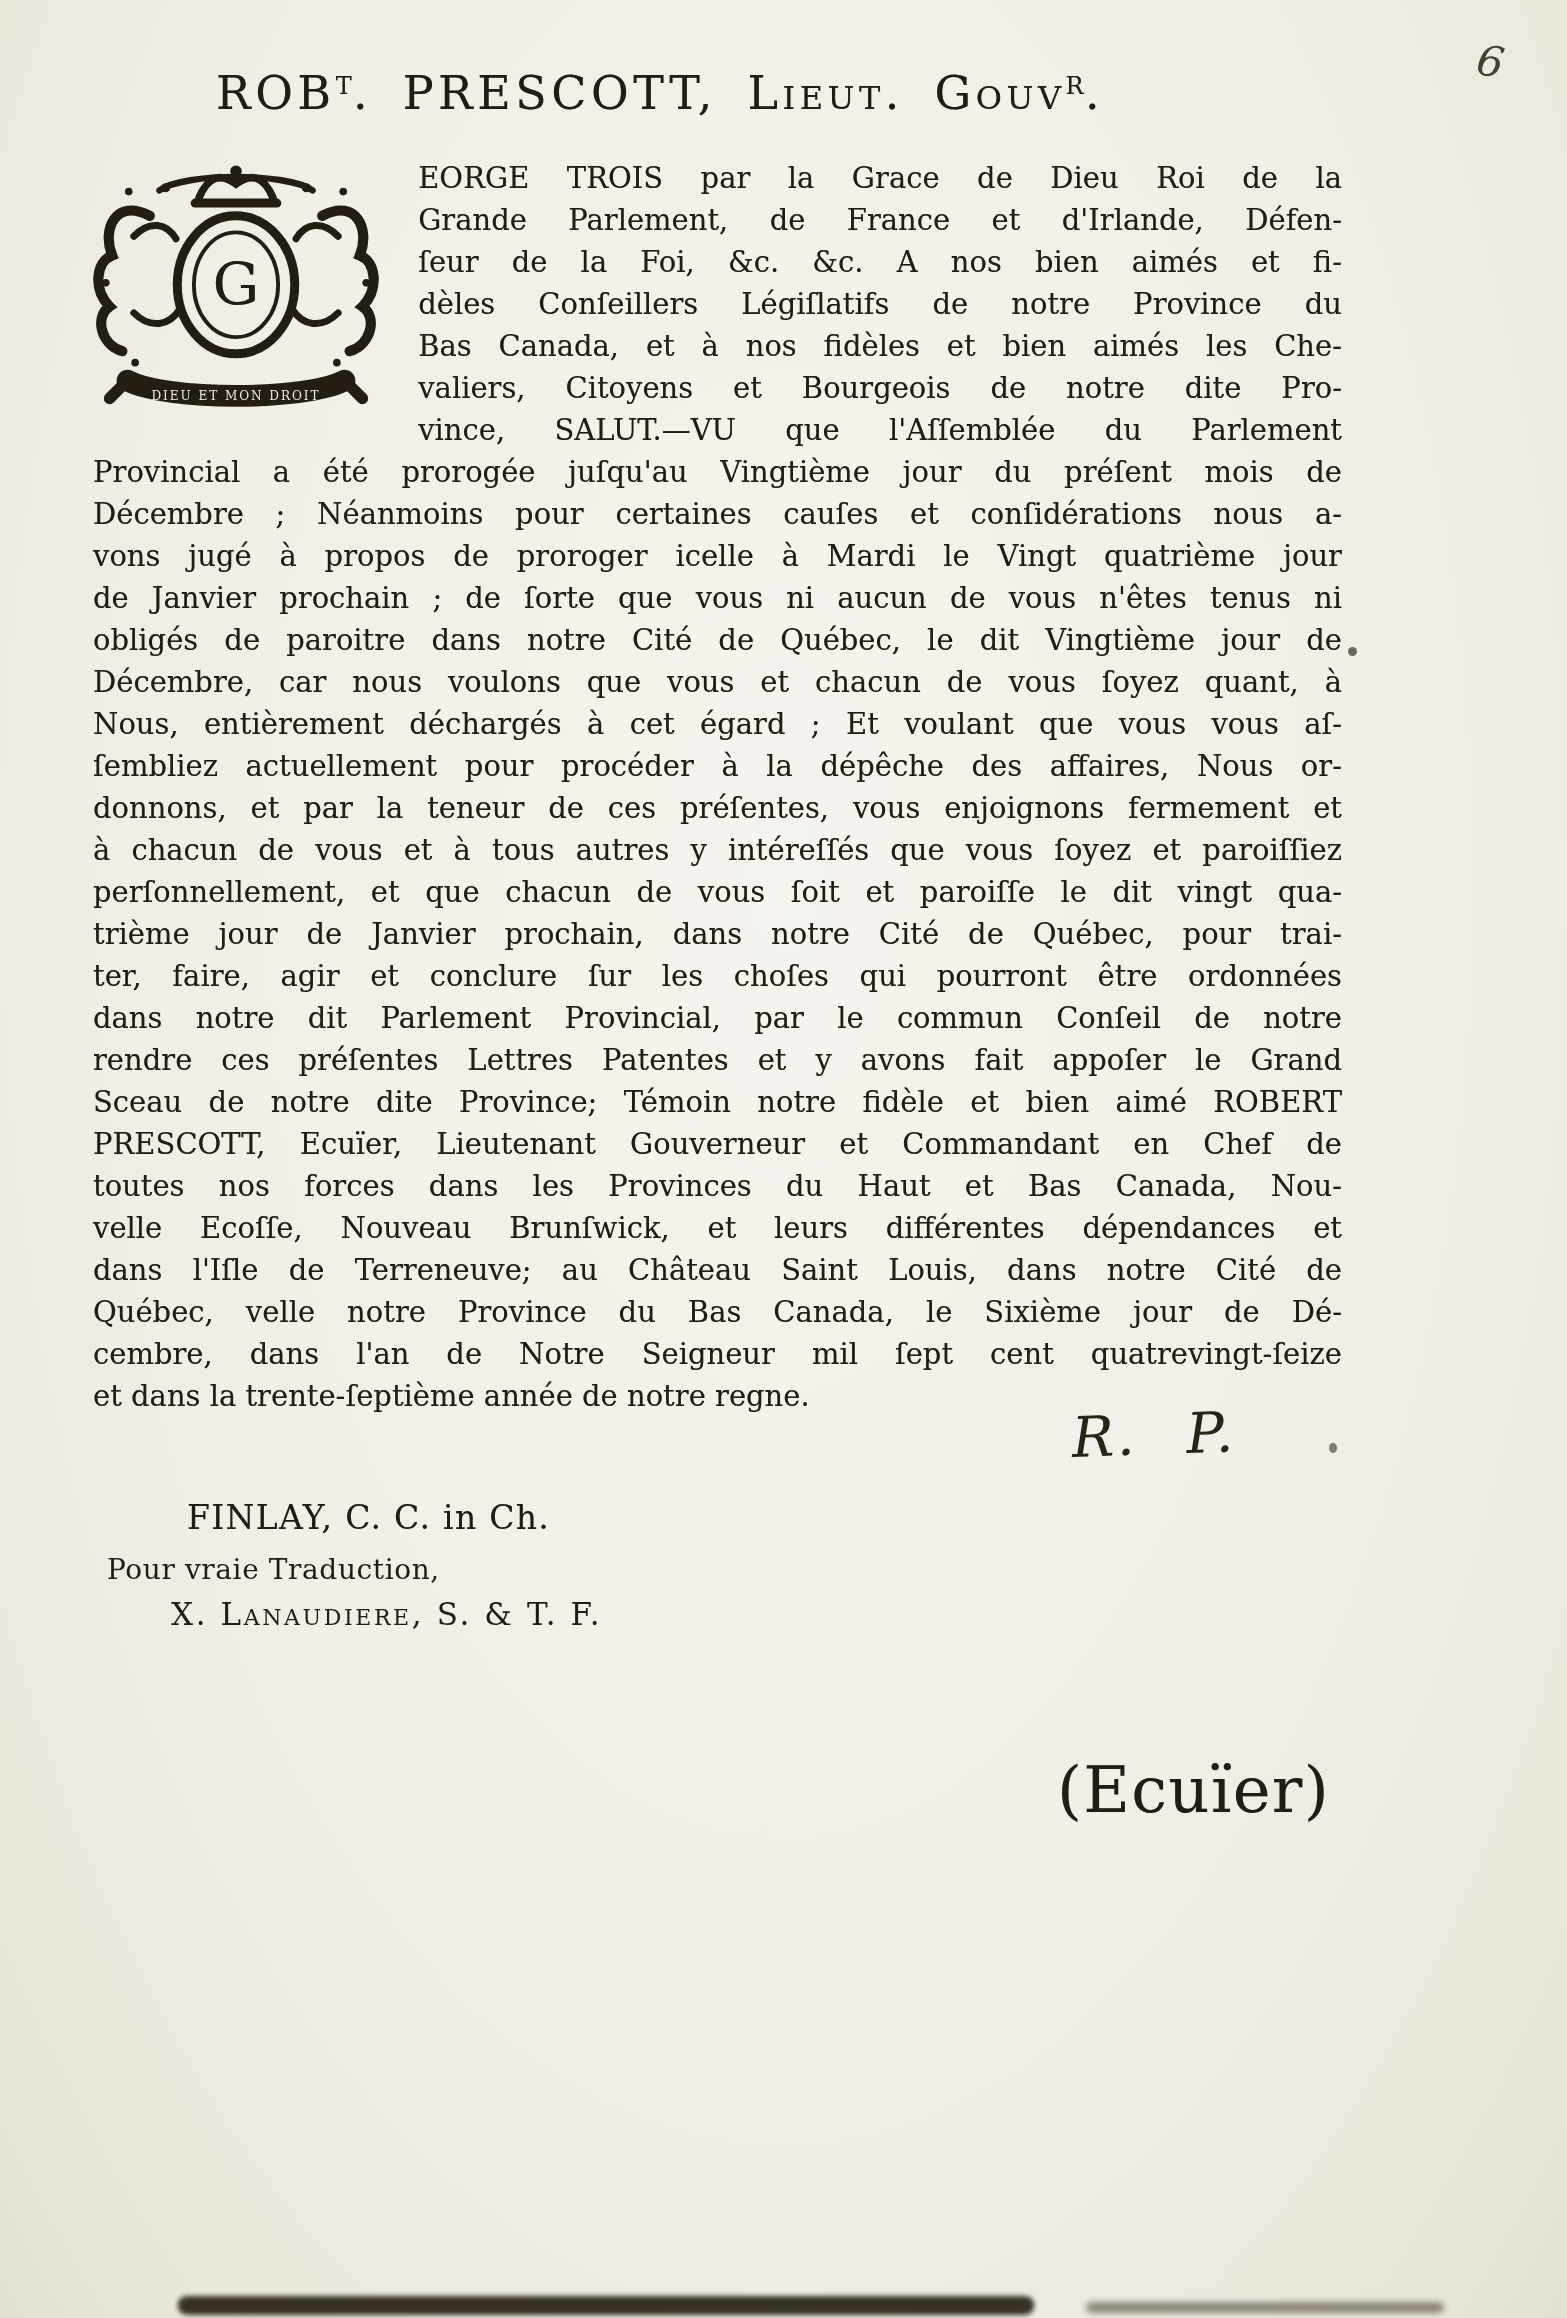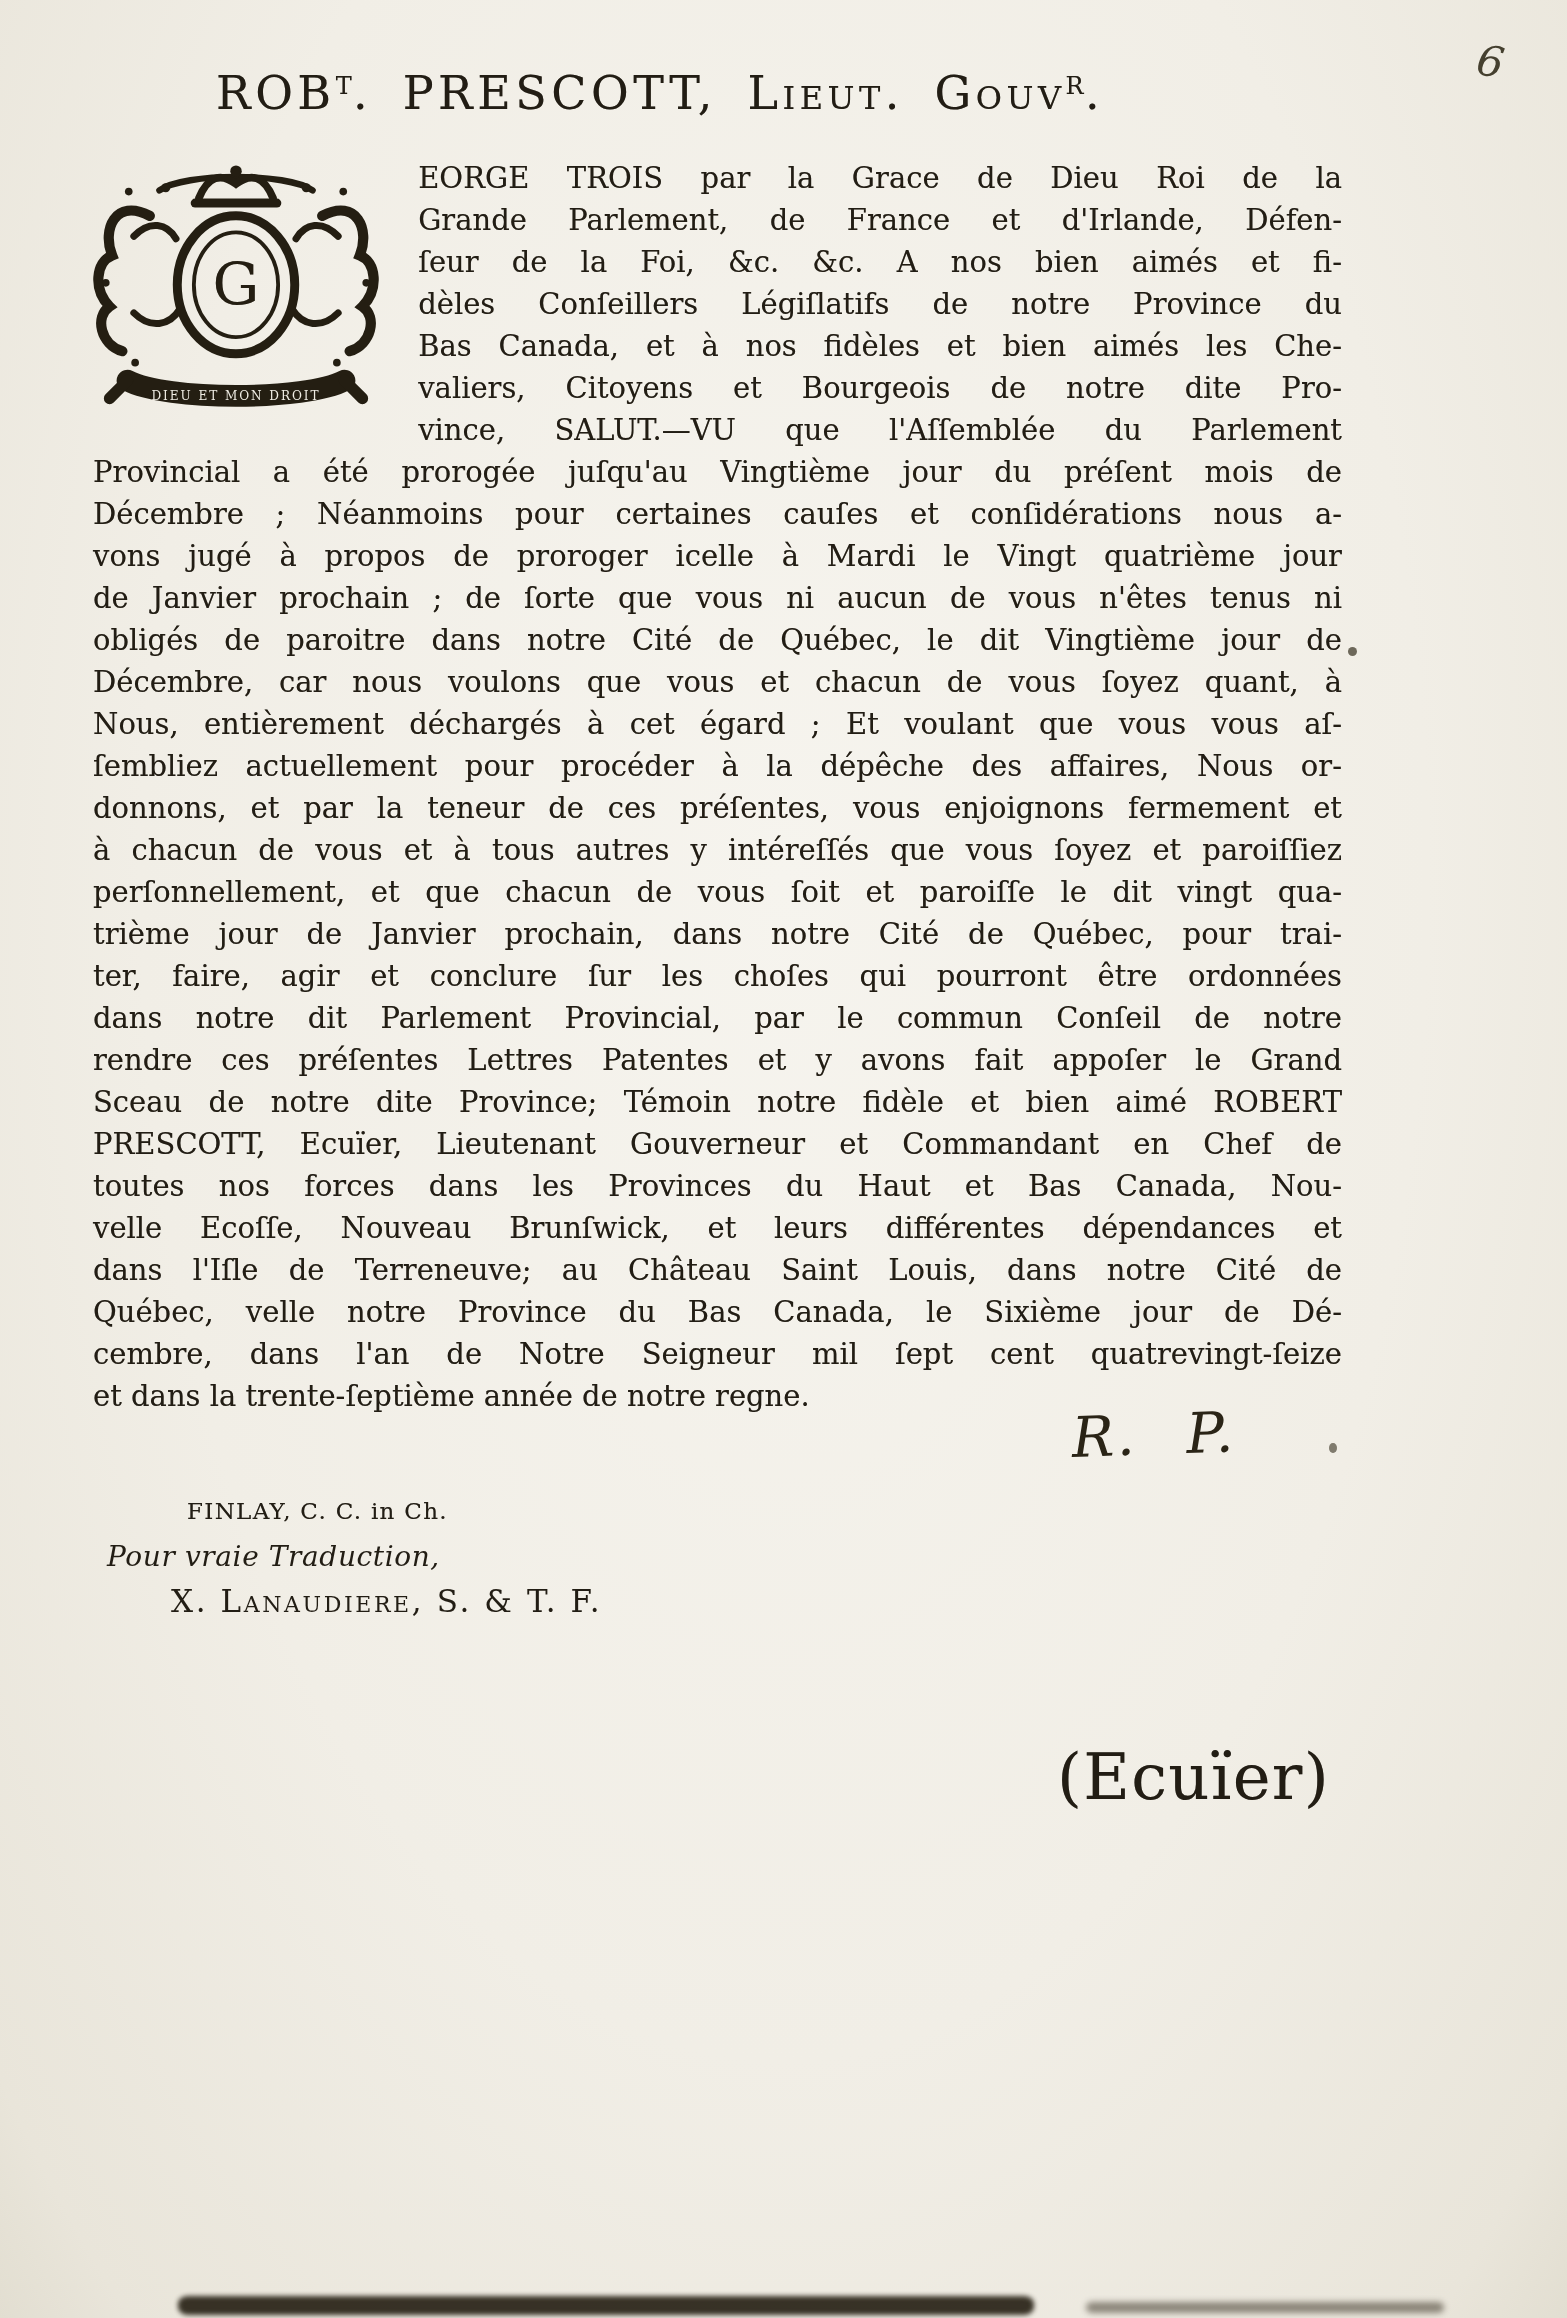--- a/index.html
+++ b/index.html
@@ -77,28 +77,27 @@
     line-height: 1.1;
     font-style: italic;
     word-spacing: 29px;
     letter-spacing: 2.6px;
     transform: rotate(-2deg);
     color: #2a2416;
   }
 
   .finlay {
     margin: 19px 0 4px 187px;
-    font-size: 23px;
+    font-size: 33px;
     letter-spacing: 1.3px;
     text-shadow: 0 0 0.6px rgba(20,16,8,0.4);
   }
   .trad {
     margin: 16.6px 0 0 107px;
     font-size: 28px;
-    font-style: italic;
     letter-spacing: 0.6px;
   }
   .translator {
     margin: 10.2px 0 0 171px;
     font-size: 31px;
     font-variant: small-caps;
     letter-spacing: 2.6px;
   }
 
   .signe {

